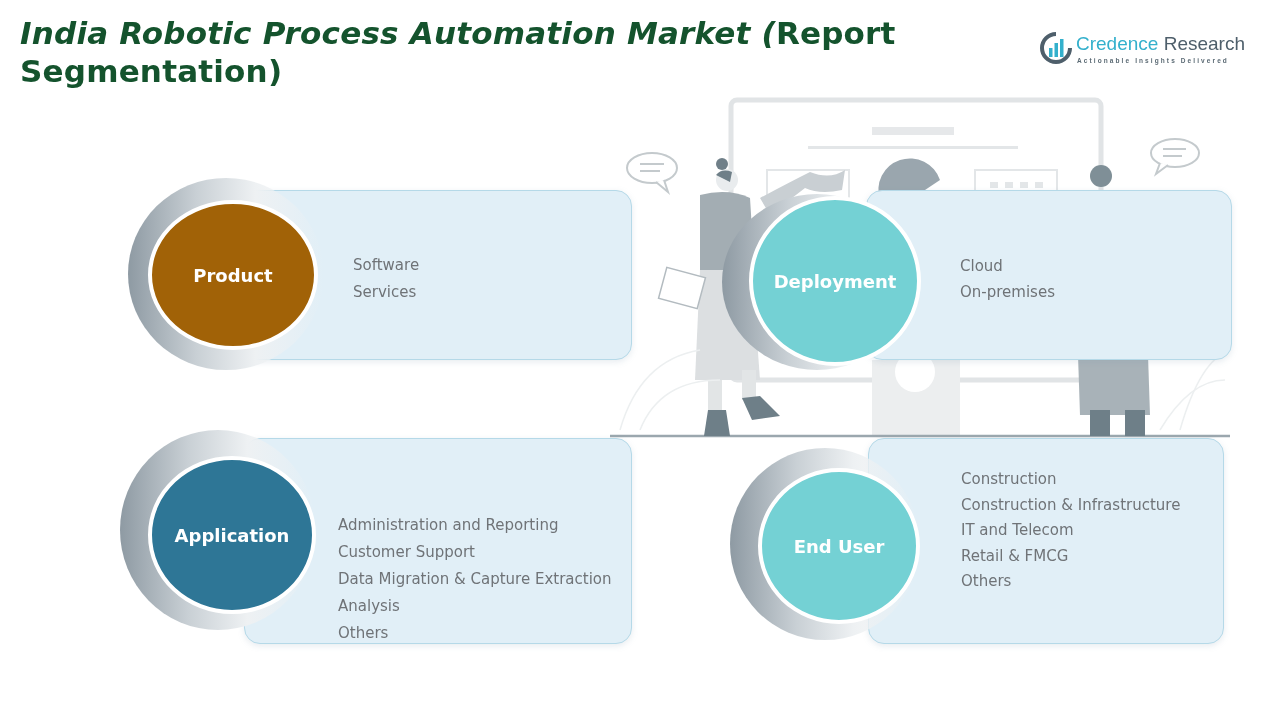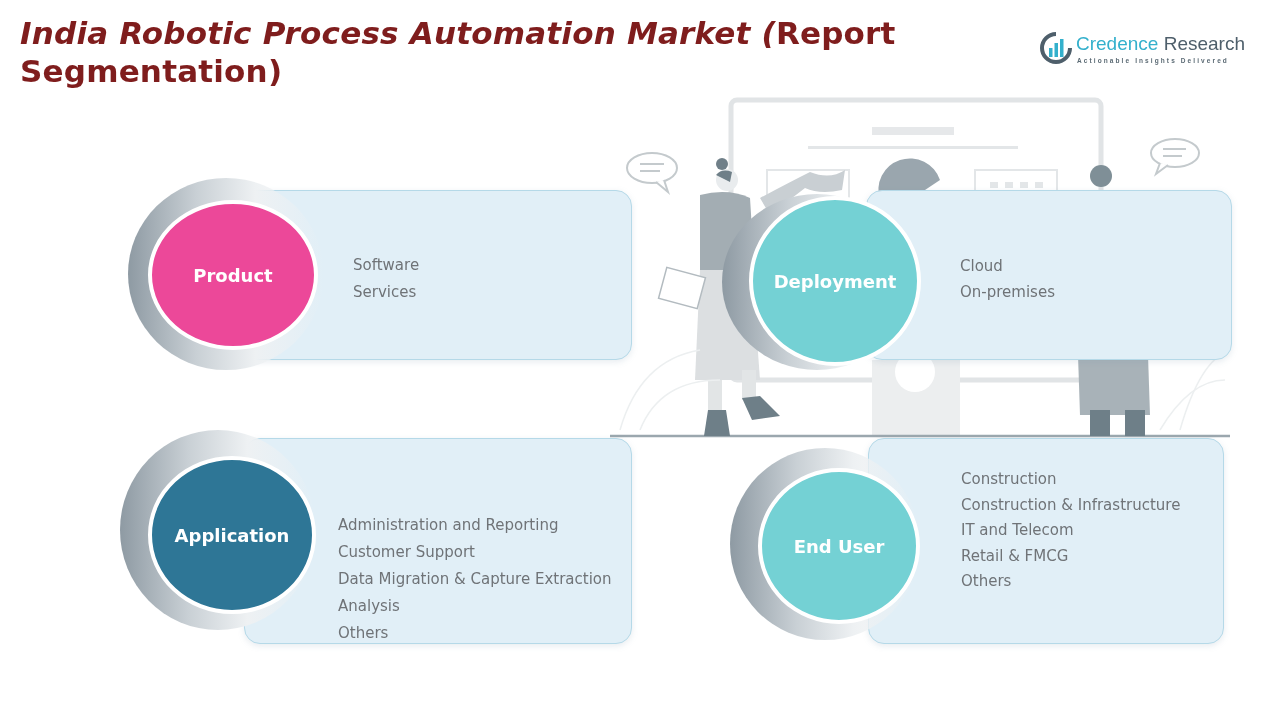--- a/index.html
+++ b/index.html
@@ -1,18 +1,18 @@
 <!DOCTYPE html>
 <html><head>
 <meta charset="utf-8">
 <style>
   html, body { margin:0; padding:0; }
   body { width:1280px; height:720px; background:#ffffff; position:relative; overflow:hidden; font-family:"DejaVu Sans", sans-serif; }
 
-  .title { position:absolute; left:20px; top:14px; width:900px; color:#7f1d1d; font-weight:bold; font-size:31px; line-height:38px; letter-spacing:0.2px; }
+  .title { position:absolute; left:20px; top:14px; width:900px; color:#14532d; font-weight:bold; font-size:31px; line-height:38px; letter-spacing:0.2px; }
   .title .it { font-style:italic; }
 
   .logo { position:absolute; left:1040px; top:30px; width:220px; height:40px; }
   .logo .mark { position:absolute; left:0; top:2px; width:32px; height:32px; }
   .logo .name { position:absolute; left:36px; top:2px; font-size:19px; line-height:24px; white-space:nowrap; font-family:"Liberation Sans", sans-serif;text-align:center; }
   .logo .name .c1 { color:#33b0cc; }
   .logo .name .c2 { color:#4e5f6b; }
   .logo .tag { position:absolute; left:37px; top:27px; font-size:6.5px; letter-spacing:2.1px; color:#5b6a74; white-space:nowrap; font-weight:bold; font-family:"Liberation Sans", sans-serif; }
 
   .illus { position:absolute; left:0; top:0; width:1280px; height:720px; pointer-events:none; }
@@ -98,21 +98,21 @@
   <g stroke="#eceff0" stroke-width="1.5" fill="none">
     <path d="M620 430 Q640 360 700 350"></path>
       <path d="M640 430 Q660 380 720 380"></path>
     <path d="M1180 430 Q1200 360 1230 350"></path>
       <path d="M1160 430 Q1190 380 1225 380"></path>
   </g>
 </svg>
 
 <div class="card" style="left:233px; top:190px; width:397px; height:168px;"></div>
 <div class="ring" style="left:128px; top:178px; width:196px; height:192px;"></div>
-<div class="circle" style="left:148px; top:200px; width:170px; height:150px; background:#ec4899;">
+<div class="circle" style="left:148px; top:200px; width:170px; height:150px; background:#a16207;">
   <span>Product</span>
 </div>
 <div class="items" style="left:329px; top:252px; line-height:27px;margin-left:24px;">
   <div>Software</div>
   <div>Services</div>
 </div>
 
 <div class="card" style="left:866px; top:190px; width:364px; height:168px;"></div>
 <div class="ring" style="left:722px; top:194px; width:190px; height:176px;"></div>
 <div class="circle" style="left:749px; top:196px; width:172px; height:170px; background:#74d1d4;">

